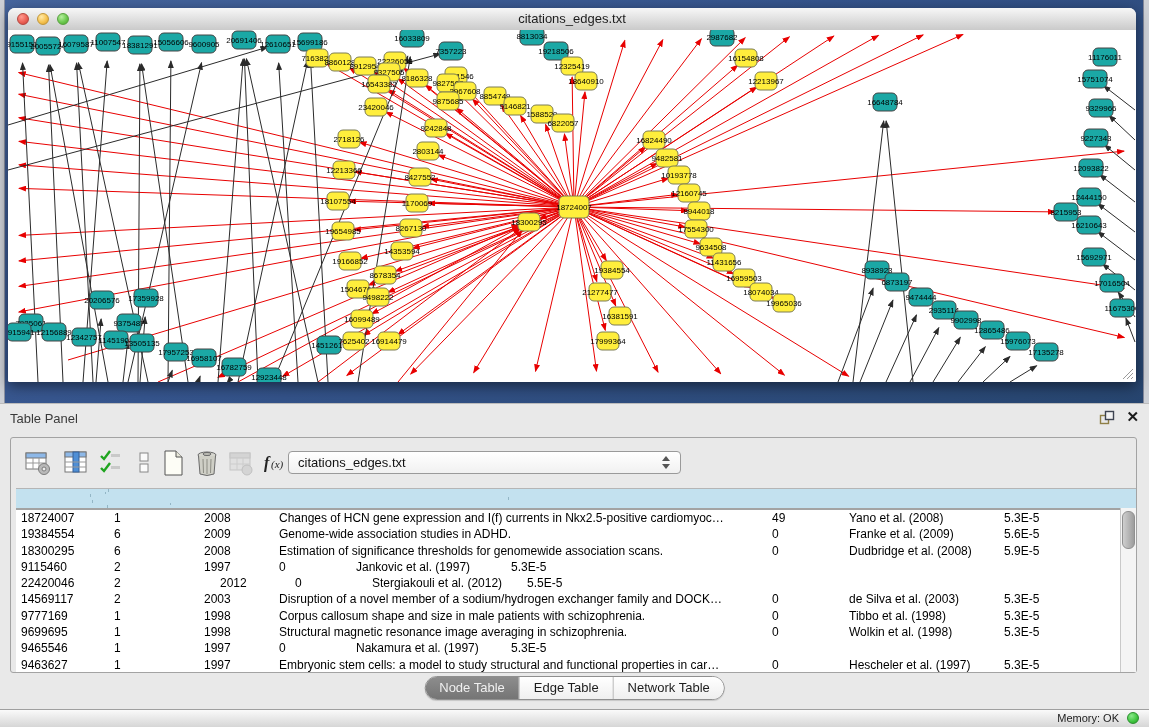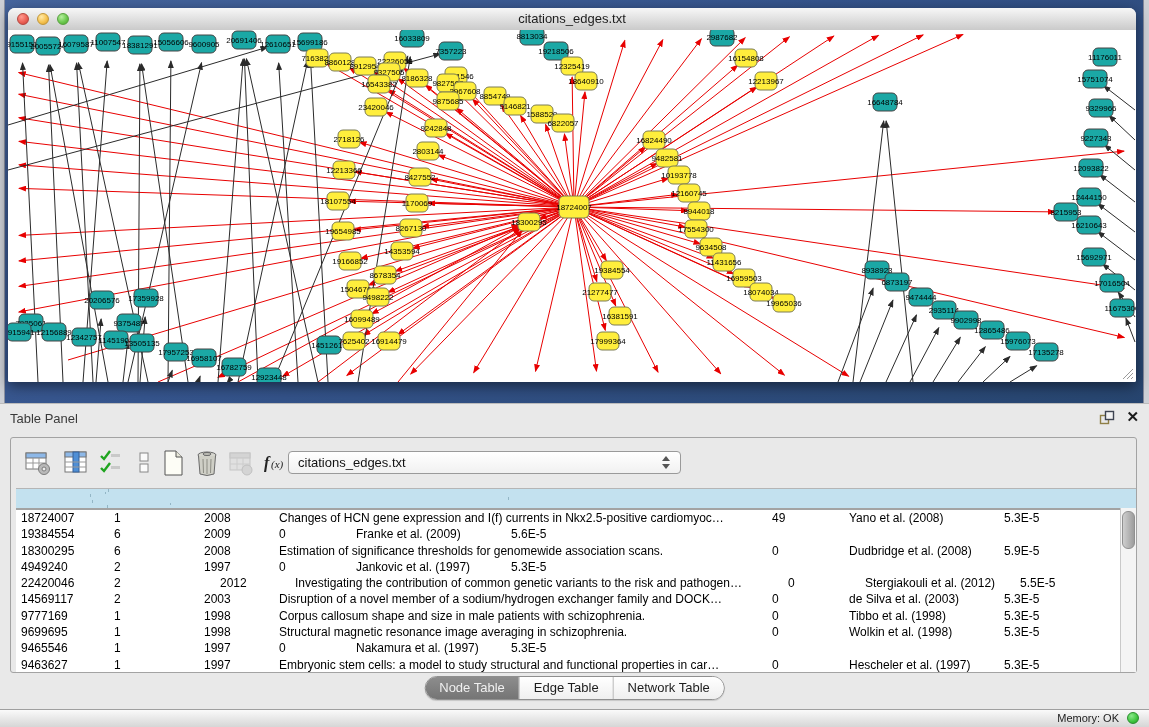--- a/index.html
+++ b/index.html
@@ -773,46 +773,46 @@
               <div class="tcell" style="width: 75px;">2008</div>
               <div class="tcell" style="width: 493px;">Changes of HCN gene expression and I(f) currents in Nkx2.5-positive cardiomyoc…</div>
               <div class="tcell" style="width: 77px;">49</div>
               <div class="tcell" style="width: 155px;">Yano et al. (2008)</div>
               <div class="tcell" style="width: 92px;">5.3E-5</div>
             </div>
             <div class="trow">
               <div class="tcell" style="width: 93px;">19384554</div>
               <div class="tcell" style="width: 90px;">6</div>
               <div class="tcell" style="width: 75px;">2009</div>
+              <div class="tcell" style="width: 493px;">Genome-wide association studies in ADHD.</div>
               <div class="tcell" style="width: 77px;">0</div>
               <div class="tcell" style="width: 155px;">Franke et al. (2009)</div>
               <div class="tcell" style="width: 92px;">5.6E-5</div>
             </div>
             <div class="trow">
               <div class="tcell" style="width: 93px;">18300295</div>
               <div class="tcell" style="width: 90px;">6</div>
               <div class="tcell" style="width: 75px;">2008</div>
               <div class="tcell" style="width: 493px;">Estimation of significance thresholds for genomewide association scans.</div>
               <div class="tcell" style="width: 77px;">0</div>
               <div class="tcell" style="width: 155px;">Dudbridge et al. (2008)</div>
               <div class="tcell" style="width: 92px;">5.9E-5</div>
             </div>
             <div class="trow">
-              <div class="tcell" style="width: 93px;">4949240</div>
+              <div class="tcell" style="width: 93px;">9115460</div>
               <div class="tcell" style="width: 90px;">2</div>
               <div class="tcell" style="width: 75px;">1997</div>
               <div class="tcell" style="width: 77px;">0</div>
               <div class="tcell" style="width: 155px;">Jankovic et al. (1997)</div>
               <div class="tcell" style="width: 92px;">5.3E-5</div>
             </div>
             <div class="trow">
               <div class="tcell" style="width: 93px;">22420046</div>
               <div class="tcell" style="width: 90px;">2</div>
               <div class="tcell" style="width: 75px; margin-left: 16px;">2012</div>
-              <div class="tcell" style="width: 493px;">Investigating the contribution of common genetic variants to the risk and pathogen…</div>
               <div class="tcell" style="width: 77px;">0</div>
               <div class="tcell" style="width: 155px;">Stergiakouli et al. (2012)</div>
               <div class="tcell" style="width: 92px;">5.5E-5</div>
             </div>
             <div class="trow">
               <div class="tcell" style="width: 93px;">14569117</div>
               <div class="tcell" style="width: 90px;">2</div>
               <div class="tcell" style="width: 75px;">2003</div>
               <div class="tcell" style="width: 493px;">Disruption of a novel member of a sodium/hydrogen exchanger family and DOCK…</div>
               <div class="tcell" style="width: 77px;">0</div>

